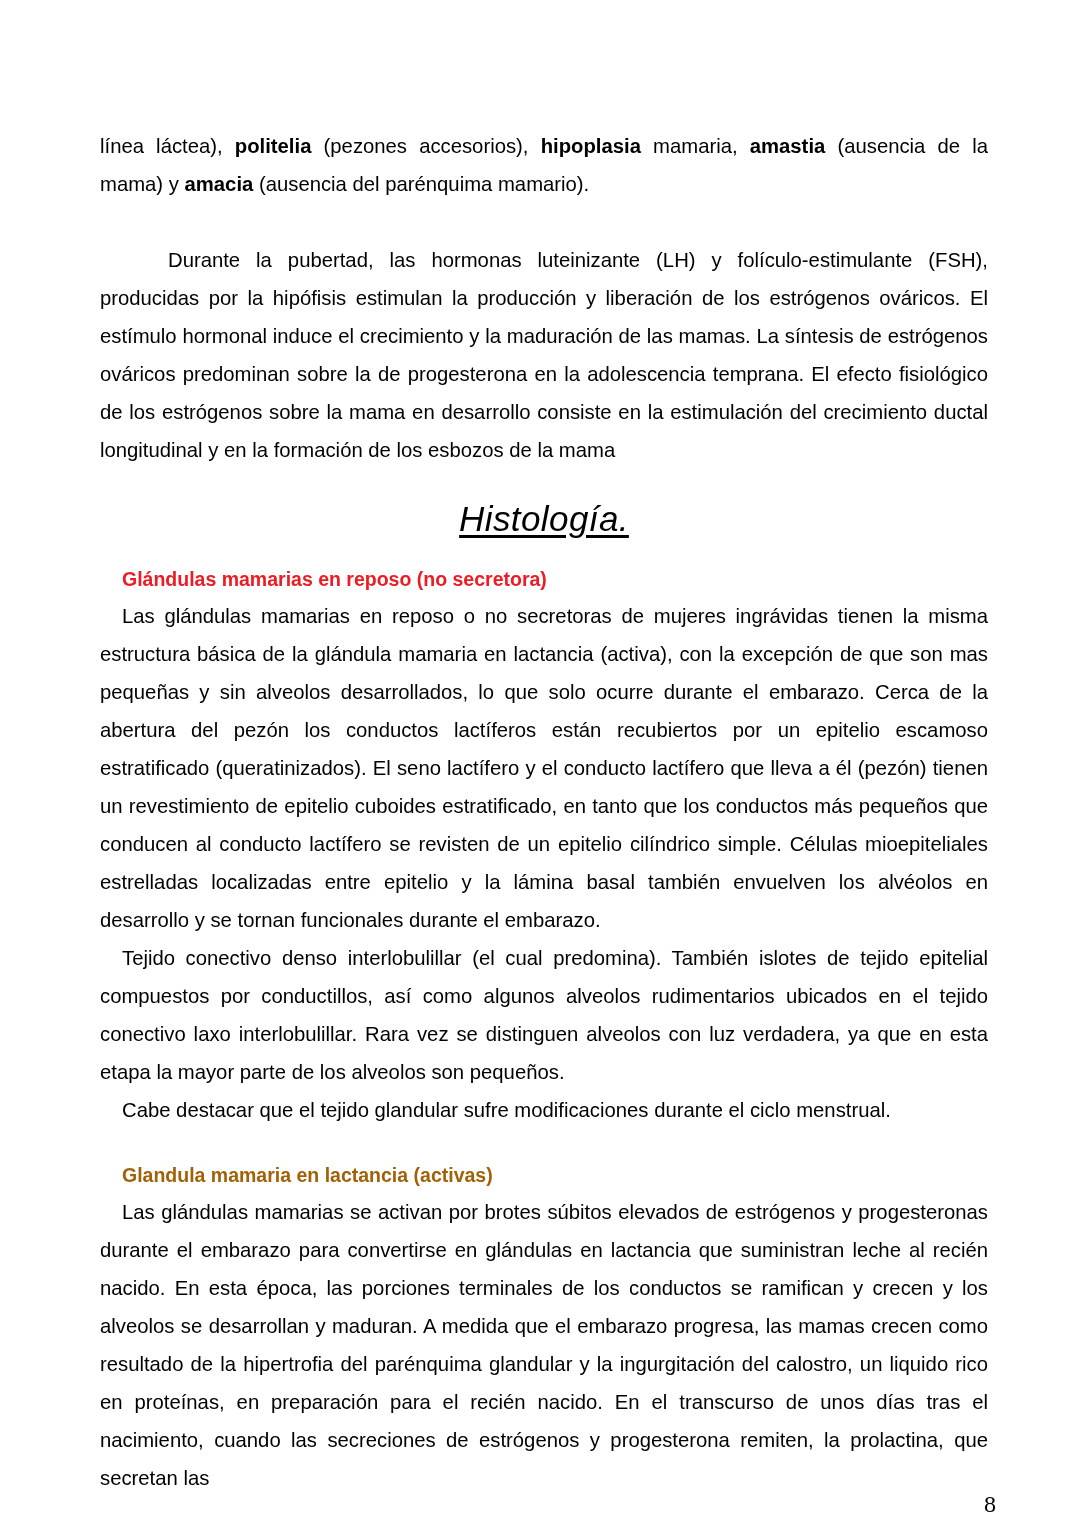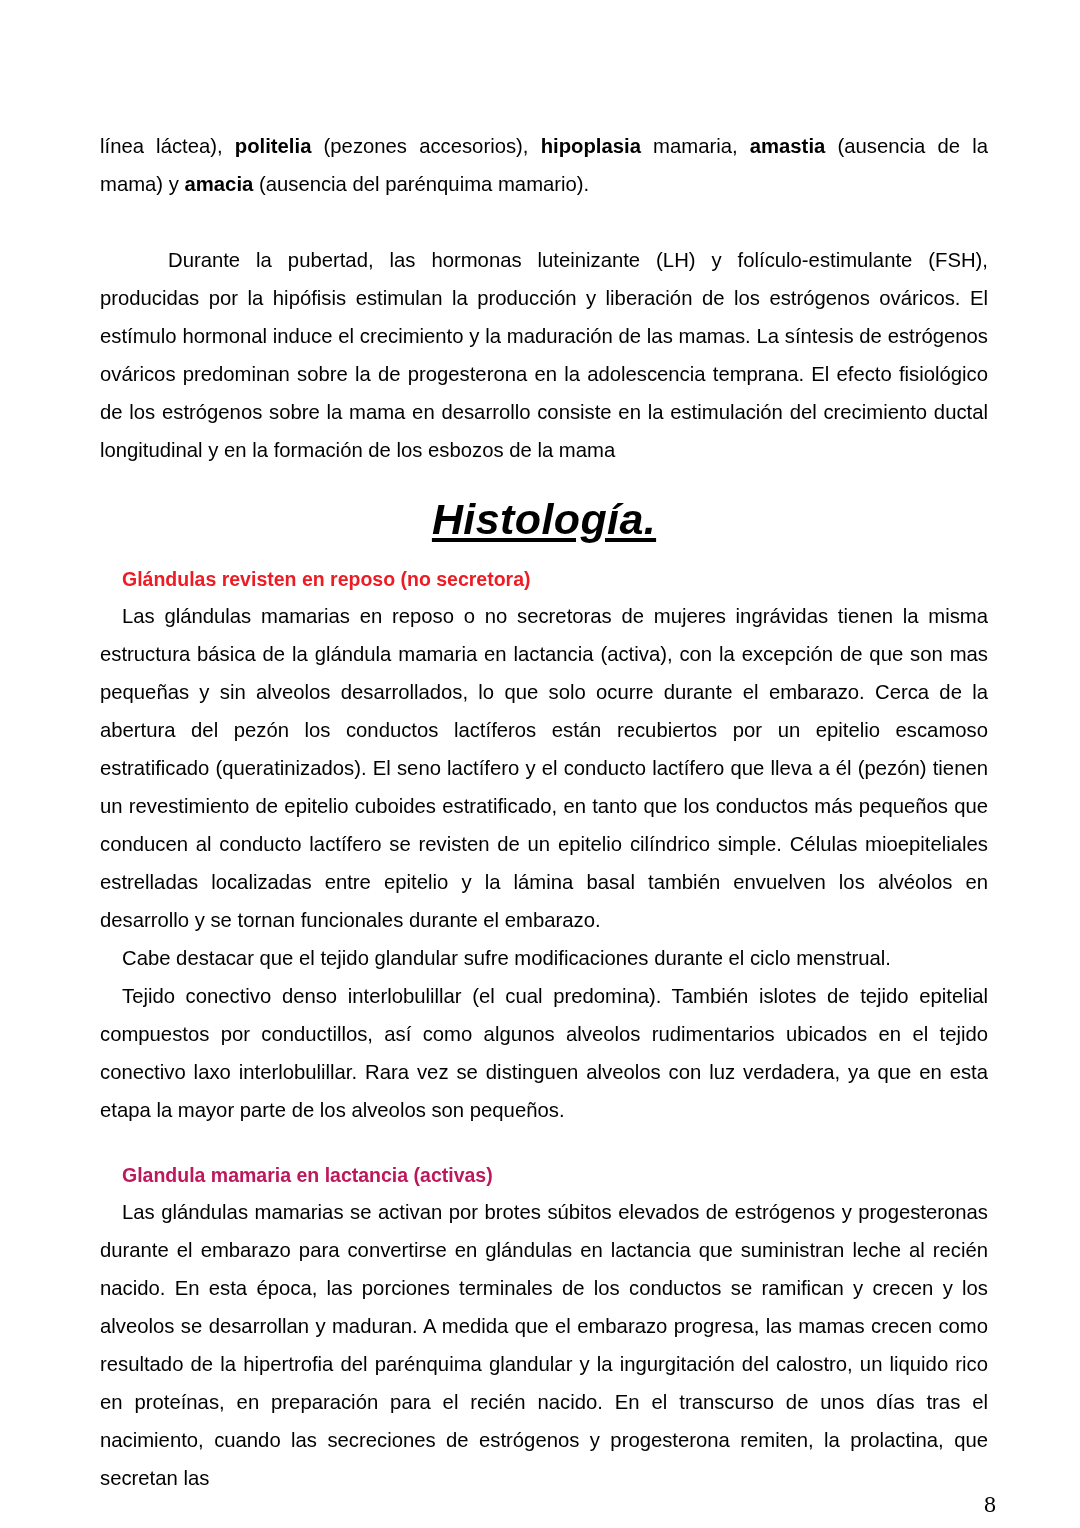--- a/index.html
+++ b/index.html
@@ -44,23 +44,23 @@
   }
   .ind-big {
     text-indent: 68px;
   }
   b, strong {
     font-weight: bold;
   }
   h1.doc-title {
     margin: 0;
     padding: 0;
-    font-size: 43px;
+    font-size: 35px;
     line-height: 56px;
-    font-weight: bold;
+    font-weight: normal;
     font-style: italic;
     text-decoration: underline;
     text-underline-offset: 4px;
     letter-spacing: 0.4px;
   }
   .title-wrap {
     margin-top: 22px;
     margin-bottom: 14px;
     text-align: center;
   }
@@ -95,32 +95,32 @@
     <p class="para ind-first"><span>línea láctea), </span><b>politelia</b><span> (pezones accesorios), </span><b>hipoplasia</b><span> mamaria, </span><b>amastia</b><span> (ausencia de la mama) y </span><b>amacia</b><span> (ausencia del parénquima mamario).</span></p>
 
     <div class="gap-lg"></div>
 
     <p class="para ind-big">Durante la pubertad, las hormonas luteinizante (LH) y folículo-estimulante (FSH), producidas por la hipófisis estimulan la producción y liberación de los estrógenos ováricos. El estímulo hormonal induce el crecimiento y la maduración de las mamas. La síntesis de estrógenos ováricos predominan sobre la de progesterona en la adolescencia temprana. El efecto fisiológico de los estrógenos sobre la mama en desarrollo consiste en la estimulación del crecimiento ductal longitudinal y en la formación de los esbozos de  la mama</p>
 
     <div class="title-wrap">
       <h1 class="doc-title">Histología.</h1>
     </div>
 
-    <h2 class="red-head" style="color: rgb(237, 28, 36);">Glándulas revisten en reposo (no secretora)</h2>
+    <h2 class="red-head" style="color: rgb(237, 28, 36);">Glándulas mamarias en reposo (no secretora)</h2>
 
 
     <p class="para ind-small">Las glándulas mamarias en reposo o no secretoras de mujeres ingrávidas tienen la misma estructura básica de la glándula mamaria en lactancia (activa), con la excepción de que son mas pequeñas y sin alveolos desarrollados, lo que solo ocurre durante el embarazo. Cerca de la abertura del pezón los conductos lactíferos están recubiertos por un epitelio escamoso estratificado (queratinizados). El seno lactífero y el conducto lactífero que lleva a él (pezón) tienen un revestimiento de epitelio cuboides estratificado, en tanto que los conductos más pequeños que conducen al conducto lactífero se revisten de un epitelio cilíndrico simple. Células mioepiteliales estrelladas localizadas entre epitelio y la lámina basal también envuelven los alvéolos en desarrollo y se tornan funcionales durante el embarazo.</p>
 
+    <p class="para ind-small">Tejido conectivo denso interlobulillar (el cual predomina). También islotes de tejido epitelial compuestos por conductillos, así como algunos alveolos rudimentarios ubicados en el tejido conectivo laxo interlobulillar. Rara vez se distinguen alveolos con luz verdadera, ya que en esta etapa la mayor parte de los alveolos son pequeños.</p>
+
     <p class="para ind-small nojust">Cabe destacar que el tejido glandular sufre modificaciones durante el ciclo menstrual.</p>
-
-    <p class="para ind-small">Tejido conectivo denso interlobulillar (el cual predomina). También islotes de tejido epitelial compuestos por conductillos, así como algunos alveolos rudimentarios ubicados en el tejido conectivo laxo interlobulillar. Rara vez se distinguen alveolos con luz verdadera, ya que en esta etapa la mayor parte de los alveolos son pequeños.</p>
 
     <div class="gap-md"></div>
 
-    <h2 class="red-head" style="color: #be185d;">Glandula mamaria en lactancia (activas)</h2>
+    <h2 class="red-head" style="color: #a16207;">Glandula mamaria en lactancia (activas)</h2>
 
 
     <p class="para ind-small">Las glándulas mamarias se activan por brotes súbitos elevados de estrógenos y progesteronas durante el embarazo para convertirse en glándulas en lactancia que suministran leche al recién nacido. En esta época, las porciones terminales de los conductos se ramifican y crecen y los alveolos se desarrollan y maduran. A medida que el embarazo progresa, las mamas crecen como resultado de la hipertrofia del parénquima glandular y la ingurgitación del calostro, un liquido rico en proteínas, en preparación para el recién nacido. En el transcurso de unos días tras el nacimiento, cuando las secreciones de estrógenos y progesterona remiten, la prolactina, que secretan las</p>
 
   </div>
 
   <div class="page-number">8</div>
 
 </div>
 

